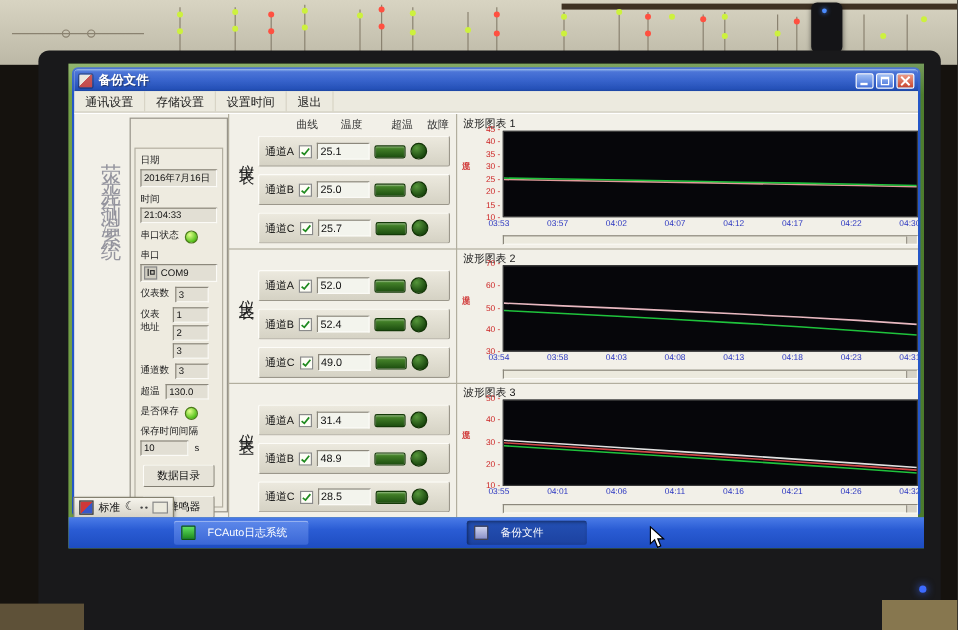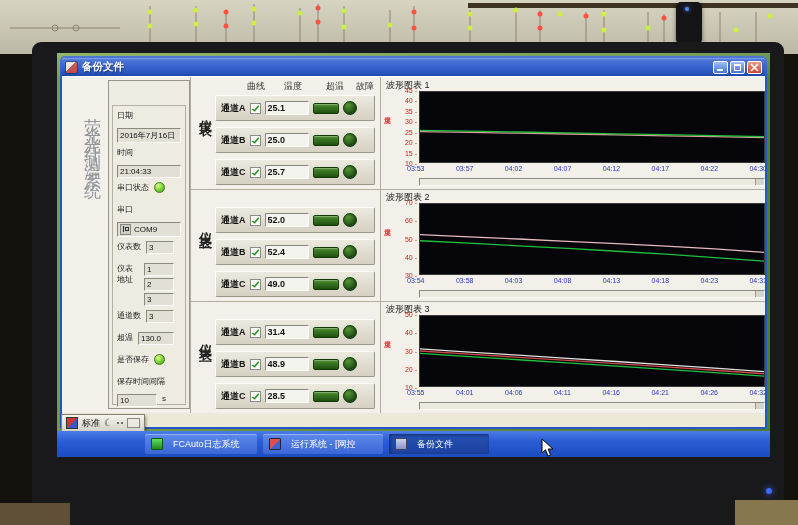--- a/index.html
+++ b/index.html
@@ -50,43 +50,43 @@
   
   .vtitle{position:absolute;left:6px;top:28px;height:300px;width:36px;
           writing-mode:vertical-rl;letter-spacing:9px;font-size:17px;color:#94949e;
           font-family:"Liberation Serif",serif;}
   
   .status{position:absolute;left:46px;top:3px;width:82px;height:329px;box-sizing:border-box;
           border:1px solid #98948a;background:#eeebe0;}
   .status-title{text-align:center;font-size:13px;color:#2a2a2a;padding:4px 0 3px;letter-spacing:2px;}
   .status-body{position:absolute;left:3px;right:3px;top:24px;bottom:3px;
                border:1px solid #b4b0a2;padding:4px 4px;box-sizing:border-box;}
-  .s-label{font-size:8px;color:#222;margin-bottom:7px;}
+  .s-label{font-size:8px;color:#222;margin-bottom:2px;}
   .s-box{background:#e2dfd4;border:1px solid;border-color:#8c887c #fbfaf6 #fbfaf6 #8c887c;
          font-size:8px;color:#111;padding:1px 2px;margin-bottom:4px;min-height:9px;}
   .s-box.mini{display:inline-block;width:22px;margin-bottom:0;}
-  .s-row{display:flex;align-items:flex-start;gap:5px;margin:3px 0 4px;}
+  .s-row{display:flex;align-items:flex-end;gap:5px;margin:3px 0 4px;}
   .led{width:9px;height:9px;border-radius:50%;display:inline-block;}
   .led-bright{background:radial-gradient(circle at 35% 30%,#e2ff8a,#55c21c 70%);border:1px solid #4a7a18;}
   .combo{display:flex;align-items:center;gap:3px;}
   .io-icon{width:9px;height:9px;background:#cfccc0;border:1px solid #888;position:relative;flex:0 0 auto;}
   .io-icon i{position:absolute;background:#333;}
   .io-icon i:first-child{left:2px;top:1px;width:1px;height:6px;}
   .io-icon i:last-child{left:4px;top:2px;width:4px;height:4px;border:1px solid #333;background:none;box-sizing:border-box;}
   .addr{align-items:flex-start;}
   .addr .s-label{width:22px;}
   .addr-boxes{display:flex;flex-direction:column;gap:2px;}
   .addr-boxes .s-box{width:24px;margin-bottom:0;}
   .s-btn{display:block;width:60px;margin:7px auto 0;padding:2px 0;font-size:9px;color:#111;
          background:#e6e3d8;border:1px solid;border-color:#fdfcf8 #827e72 #827e72 #fdfcf8;
          border-radius:2px;text-align:center;font-family:inherit;}
   
   .inst-col{position:absolute;left:128px;top:0;width:190px;height:336px;border-left:1px solid #b2ae9e;}
   .inst-header span{position:absolute;top:3px;font-size:9px;color:#333;}
-  .inst-group{position:absolute;left:0;width:190px;height:102px;font-weight:bold;}
+  .inst-group{position:absolute;left:0;width:190px;height:102px;}
   .inst-name{position:absolute;left:5px;top:18px;writing-mode:vertical-rl;letter-spacing:4px;
              font-size:13px;color:#222;}
   .chan-row{position:absolute;left:24px;width:160px;height:26px;box-sizing:border-box;
             background:linear-gradient(180deg,#ece9de,#d5d2c4);border:1px solid;
             border-color:#fdfcf8 #9b978b #9b978b #fdfcf8;border-radius:2px;
             display:flex;align-items:center;gap:4px;padding:0 5px;}
   .chan-label{font-size:9px;color:#111;white-space:nowrap;}
   .chan-cb{width:9px;height:9px;background:#fdfdf6;border:1px solid #8a8a8a;flex:0 0 auto;}
   .chan-cb svg{display:block}
   .chan-val{width:38px;background:#f3f4ed;border:1px solid;border-color:#8c887c #fbfaf6 #fbfaf6 #8c887c;
@@ -247,20 +247,26 @@
           <button class="wbtn max">
               <i></i>
             </button>
           <button class="wbtn close">
             <svg width="9" height="9" viewBox="0 0 9 9">
               <path d="M1,1 L8,8 M8,1 L1,8" stroke="#fff" stroke-width="1.6"></path>
             </svg>
           </button>
         </span>
       </div>
+      <div class="menubar">
+        <span>通讯设置</span>
+        <span>存储设置</span>
+        <span>设置时间</span>
+        <span>退出</span>
+      </div>
 
       <div class="content">
 
         <div class="vtitle">荧光光纤测温系统</div>
 
         <div class="status">
           <div class="status-body">
             <div class="s-label">日期</div>
             <div class="s-box">2016年7月16日</div>
             <div class="s-label">时间</div>
@@ -551,24 +557,20 @@
           <rect x="7" y="1" width="6" height="5" rx="1" fill="#81bc06" transform="skewY(-4)"></rect>
           <rect x="0" y="7" width="6" height="5" rx="1" fill="#05a6f0" transform="skewY(-4)"></rect>
           <rect x="7" y="7" width="6" height="5" rx="1" fill="#ffba08" transform="skewY(-4)"></rect>
         </svg>
         <span>开始</span>
       </div>
       <div class="task-item" style="left:88px;width:112px">
         <span class="ti-icon ti-green"></span>
         <span>FCAuto日志系统</span>
       </div>
-      <div class="task-item" style="left:206px;width:120px">
-        <span class="ti-icon ti-multi"></span>
-        <span>运行系统 - [网控</span>
-      </div>
       <div class="task-item active" style="left:332px;width:100px">
         <span class="ti-icon ti-doc"></span>
         <span>备份文件</span>
       </div>
     </div>
 
     <div class="cursor">
       <svg width="13" height="19" viewBox="0 0 13 19">
         <path d="M1,1 L1,15 L4.5,11.8 L7,18 L9.6,16.9 L7.2,11 L12,11 Z" fill="#fff" stroke="#000" stroke-width="1"></path>
       </svg>

